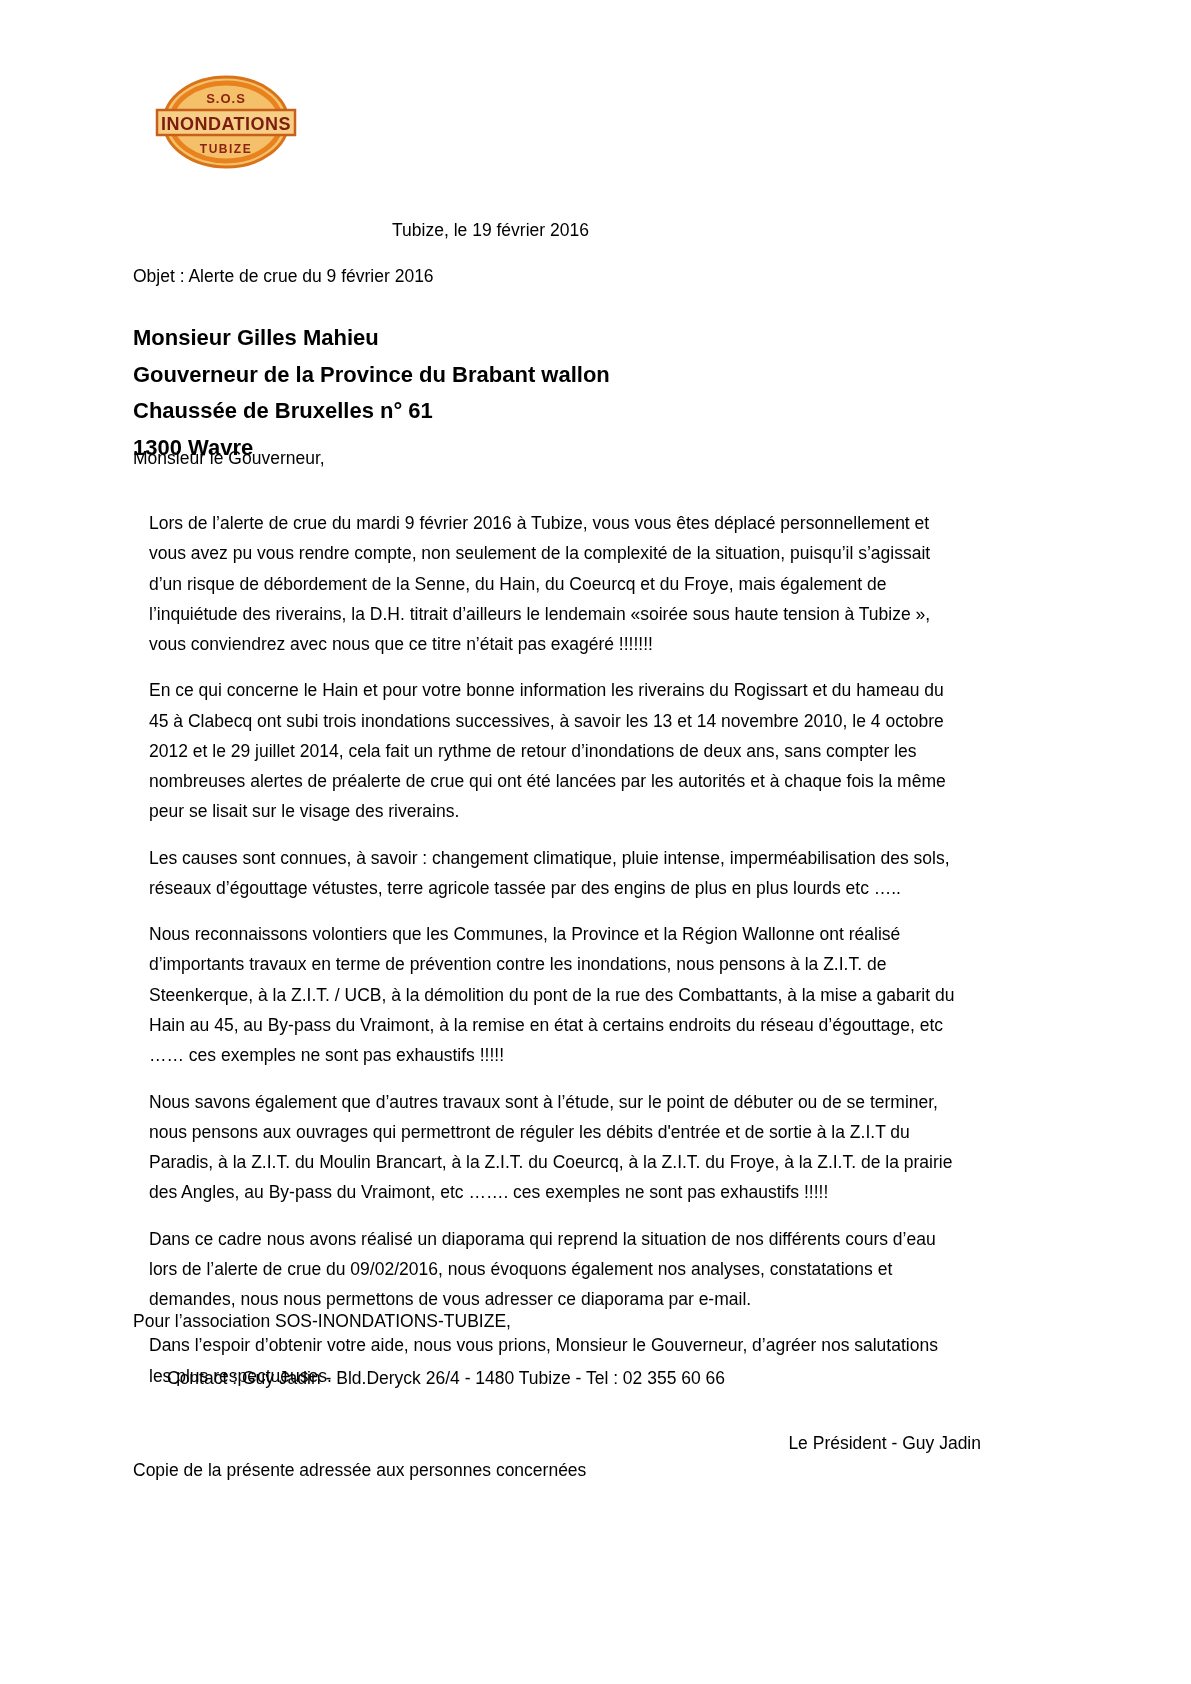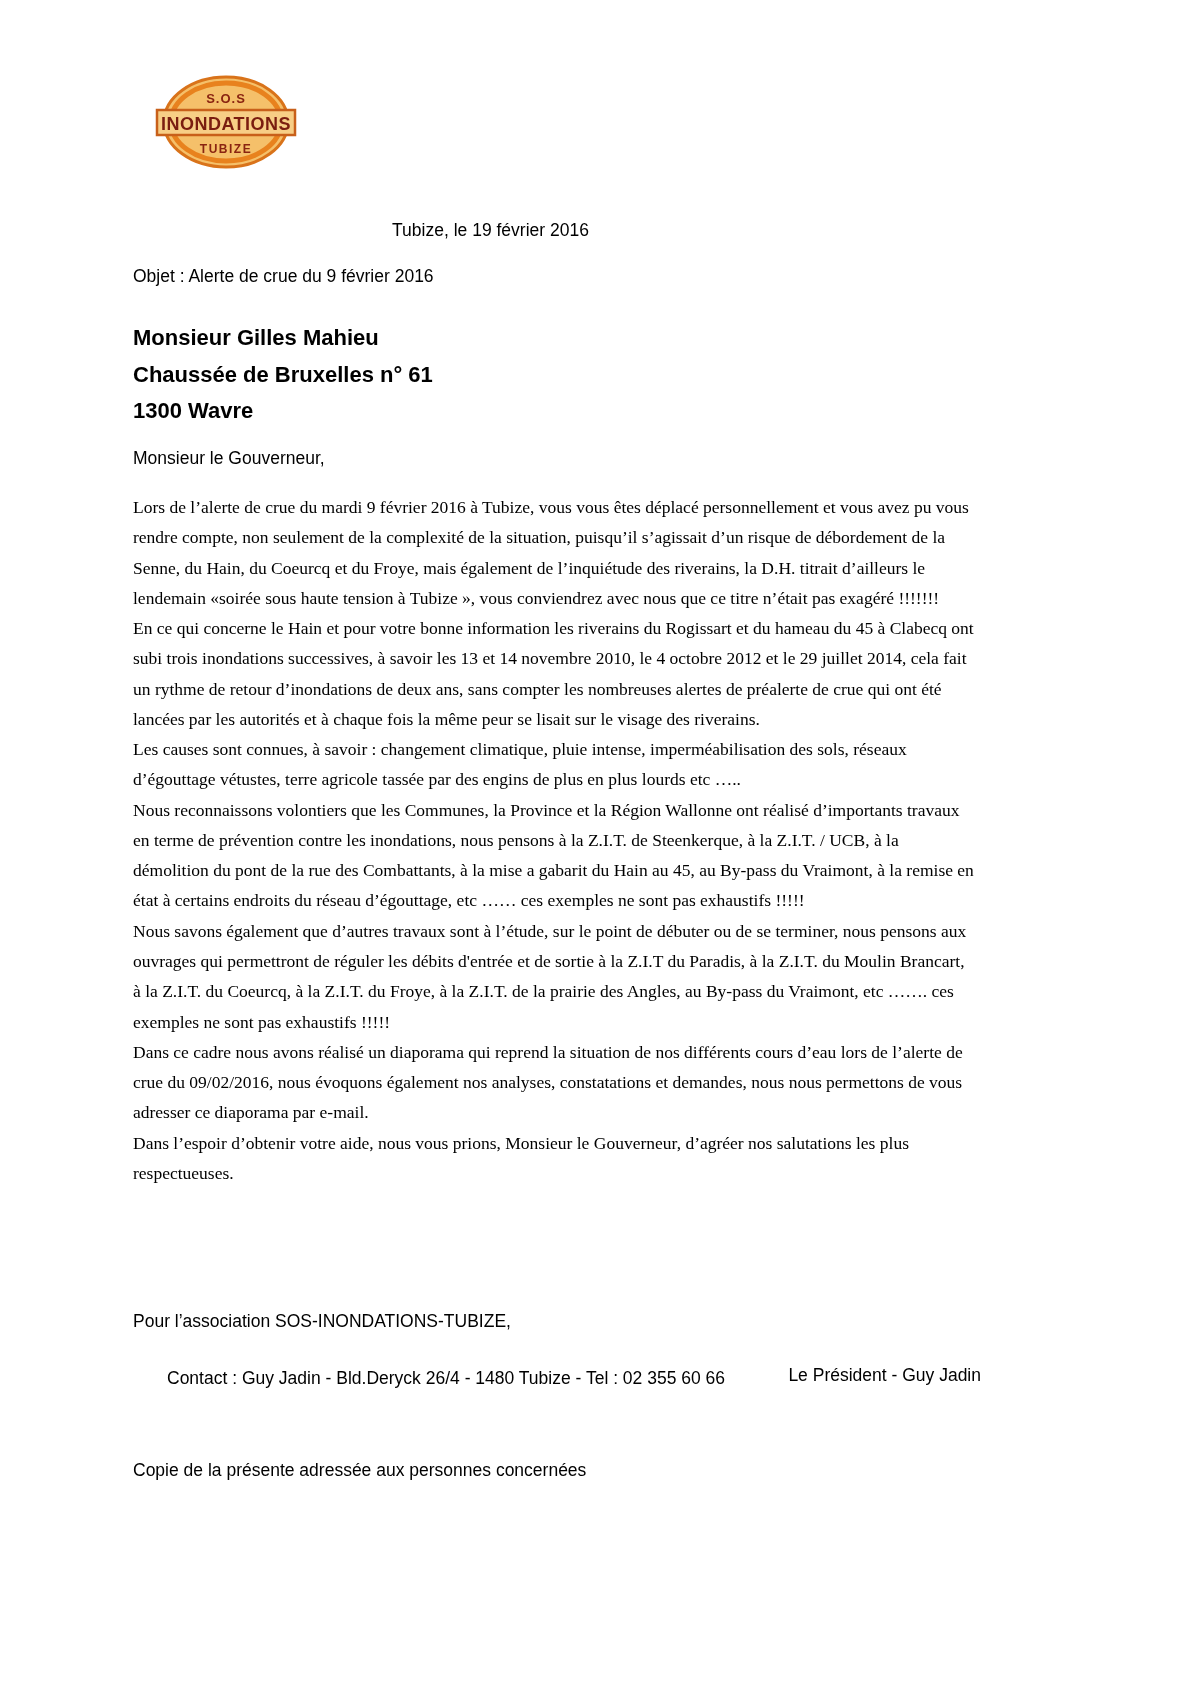--- a/index.html
+++ b/index.html
@@ -66,33 +66,32 @@
   .body-text {
     position: absolute;
     left: 133px;
     top: 492px;
     width: 843px;
     font-size: 17.5px;
     line-height: 1.73;
     text-align: left;
   }
   .body-text p {
-    margin: 0;
-    font-family: Liberation Serif, serif;
+    margin: 16px;
   }
   .closing-assoc {
     position: absolute;
     left: 133px;
     top: 1311px;
     font-size: 17.5px;
   }
   .signature {
     position: absolute;
     left: 0;
-    top: 1365px;
+    top: 1433px;
     width: 981px;
     text-align: right;
     font-size: 17.5px;
   }
   .contact {
     position: absolute;
     left: 133px;
     top: 1368px;
     font-size: 17.5px;
     margin-left: 34px;
@@ -119,20 +118,21 @@
       <text x="71" y="79" text-anchor="middle" font-family="Liberation Sans, sans-serif" font-size="12" font-weight="bold" fill="#8A2411" letter-spacing="1.5">TUBIZE</text>
     </svg>
   </div>
 
   <div class="date-line">Tubize, le 19 février 2016</div>
 
   <div class="objet">Objet : Alerte de crue du 9 février 2016</div>
 
   <div class="recipient">
     <div>Monsieur Gilles Mahieu</div>
+    <div>Gouverneur de la Province du Brabant wallon</div>
     <div>Chaussée de Bruxelles n° 61</div>
     <div>1300 Wavre</div>
   </div>
 
   <div class="salutation">Monsieur le Gouverneur,</div>
 
   <div class="body-text">
     <p>Lors de l’alerte de crue du mardi 9 février 2016 à Tubize, vous vous êtes déplacé personnellement et vous avez pu vous rendre compte, non seulement de la complexité de la situation, puisqu’il s’agissait d’un risque de débordement de la Senne, du Hain, du Coeurcq et du Froye, mais également de l’inquiétude des riverains, la D.H. titrait d’ailleurs le lendemain «soirée sous haute tension à Tubize », vous conviendrez avec nous que ce titre n’était pas exagéré !!!!!!!</p>
     <p>En ce qui concerne le Hain et pour votre bonne information les riverains du Rogissart et du hameau du 45 à Clabecq ont subi trois inondations successives, à savoir les 13 et 14 novembre 2010, le 4 octobre 2012 et le 29 juillet 2014, cela fait un rythme de retour d’inondations de deux ans, sans compter les nombreuses alertes de préalerte de crue qui ont été lancées par les autorités et à chaque fois la même peur se lisait sur le visage des riverains.</p>
     <p>Les causes sont connues, à savoir : changement climatique, pluie intense, imperméabilisation des sols, réseaux d’égouttage vétustes, terre agricole tassée par des engins de plus en plus lourds etc …..</p>

